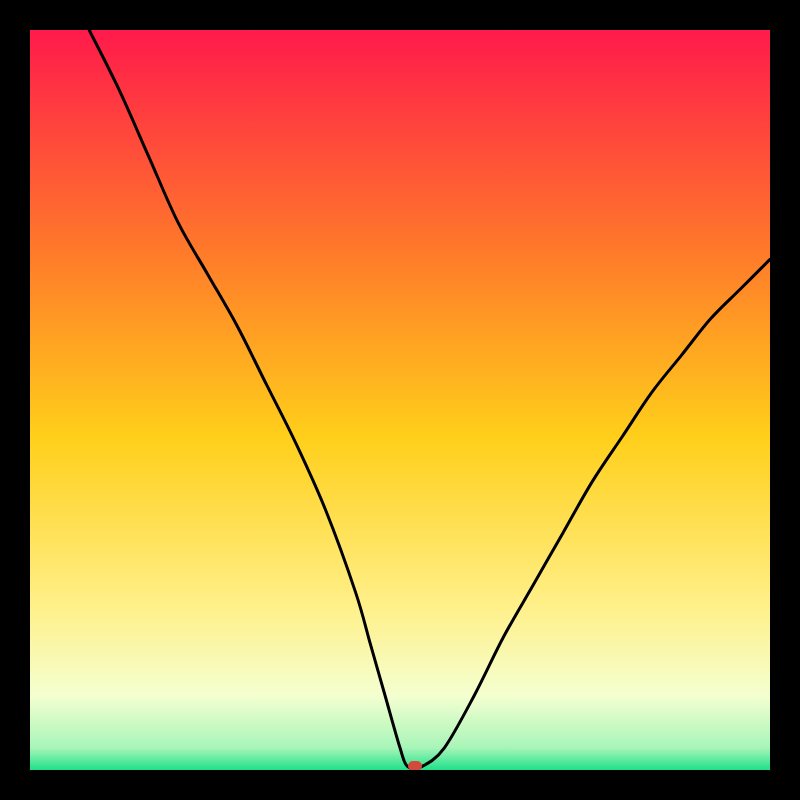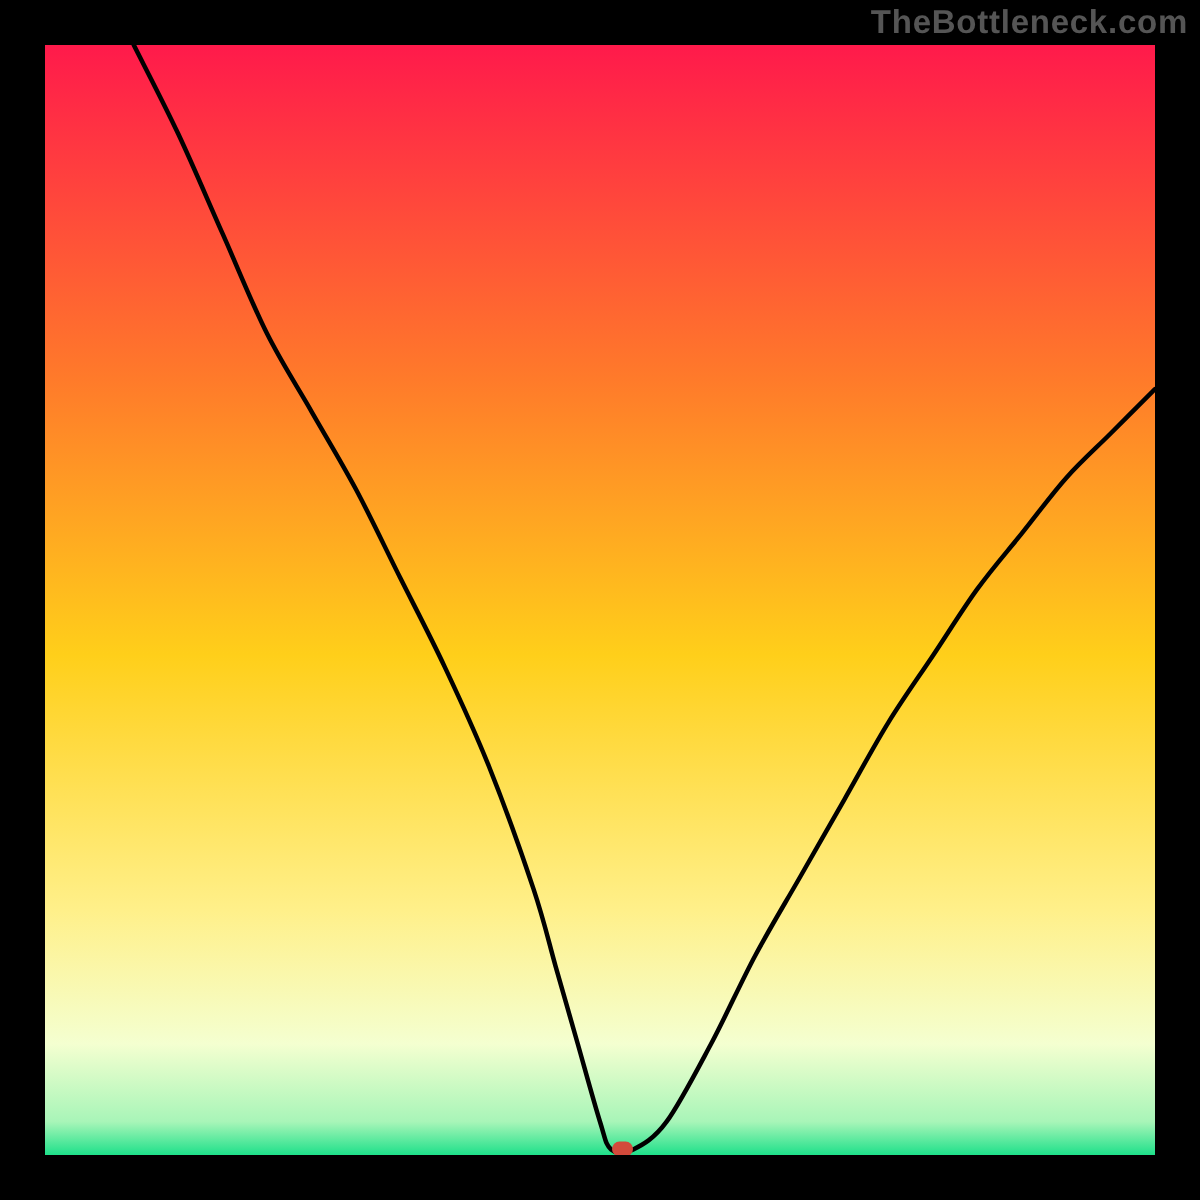--- a/index.html
+++ b/index.html
@@ -49,21 +49,20 @@
     border-radius: 5px;
     transform: translate(-50%, -50%);
     z-index: 5;
   }
 </style>
 </head>
 <body>
 
 <div class="frame">
 
-  <div class="attribution">TheBottleneck.com</div>
 
   <div class="plot-area">
     <svg class="plot-svg" viewBox="0 0 740 740" preserveAspectRatio="none">
       <defs>
         <linearGradient id="bgGrad" x1="0" y1="0" x2="0" y2="1">
 
         <stop offset="0%" stop-color="#ff1a4b"></stop>
             <stop offset="30%" stop-color="#ff7a2a"></stop>
             <stop offset="55.00000000000001%" stop-color="#ffcf1a"></stop>
             <stop offset="78%" stop-color="#fff08a"></stop>

